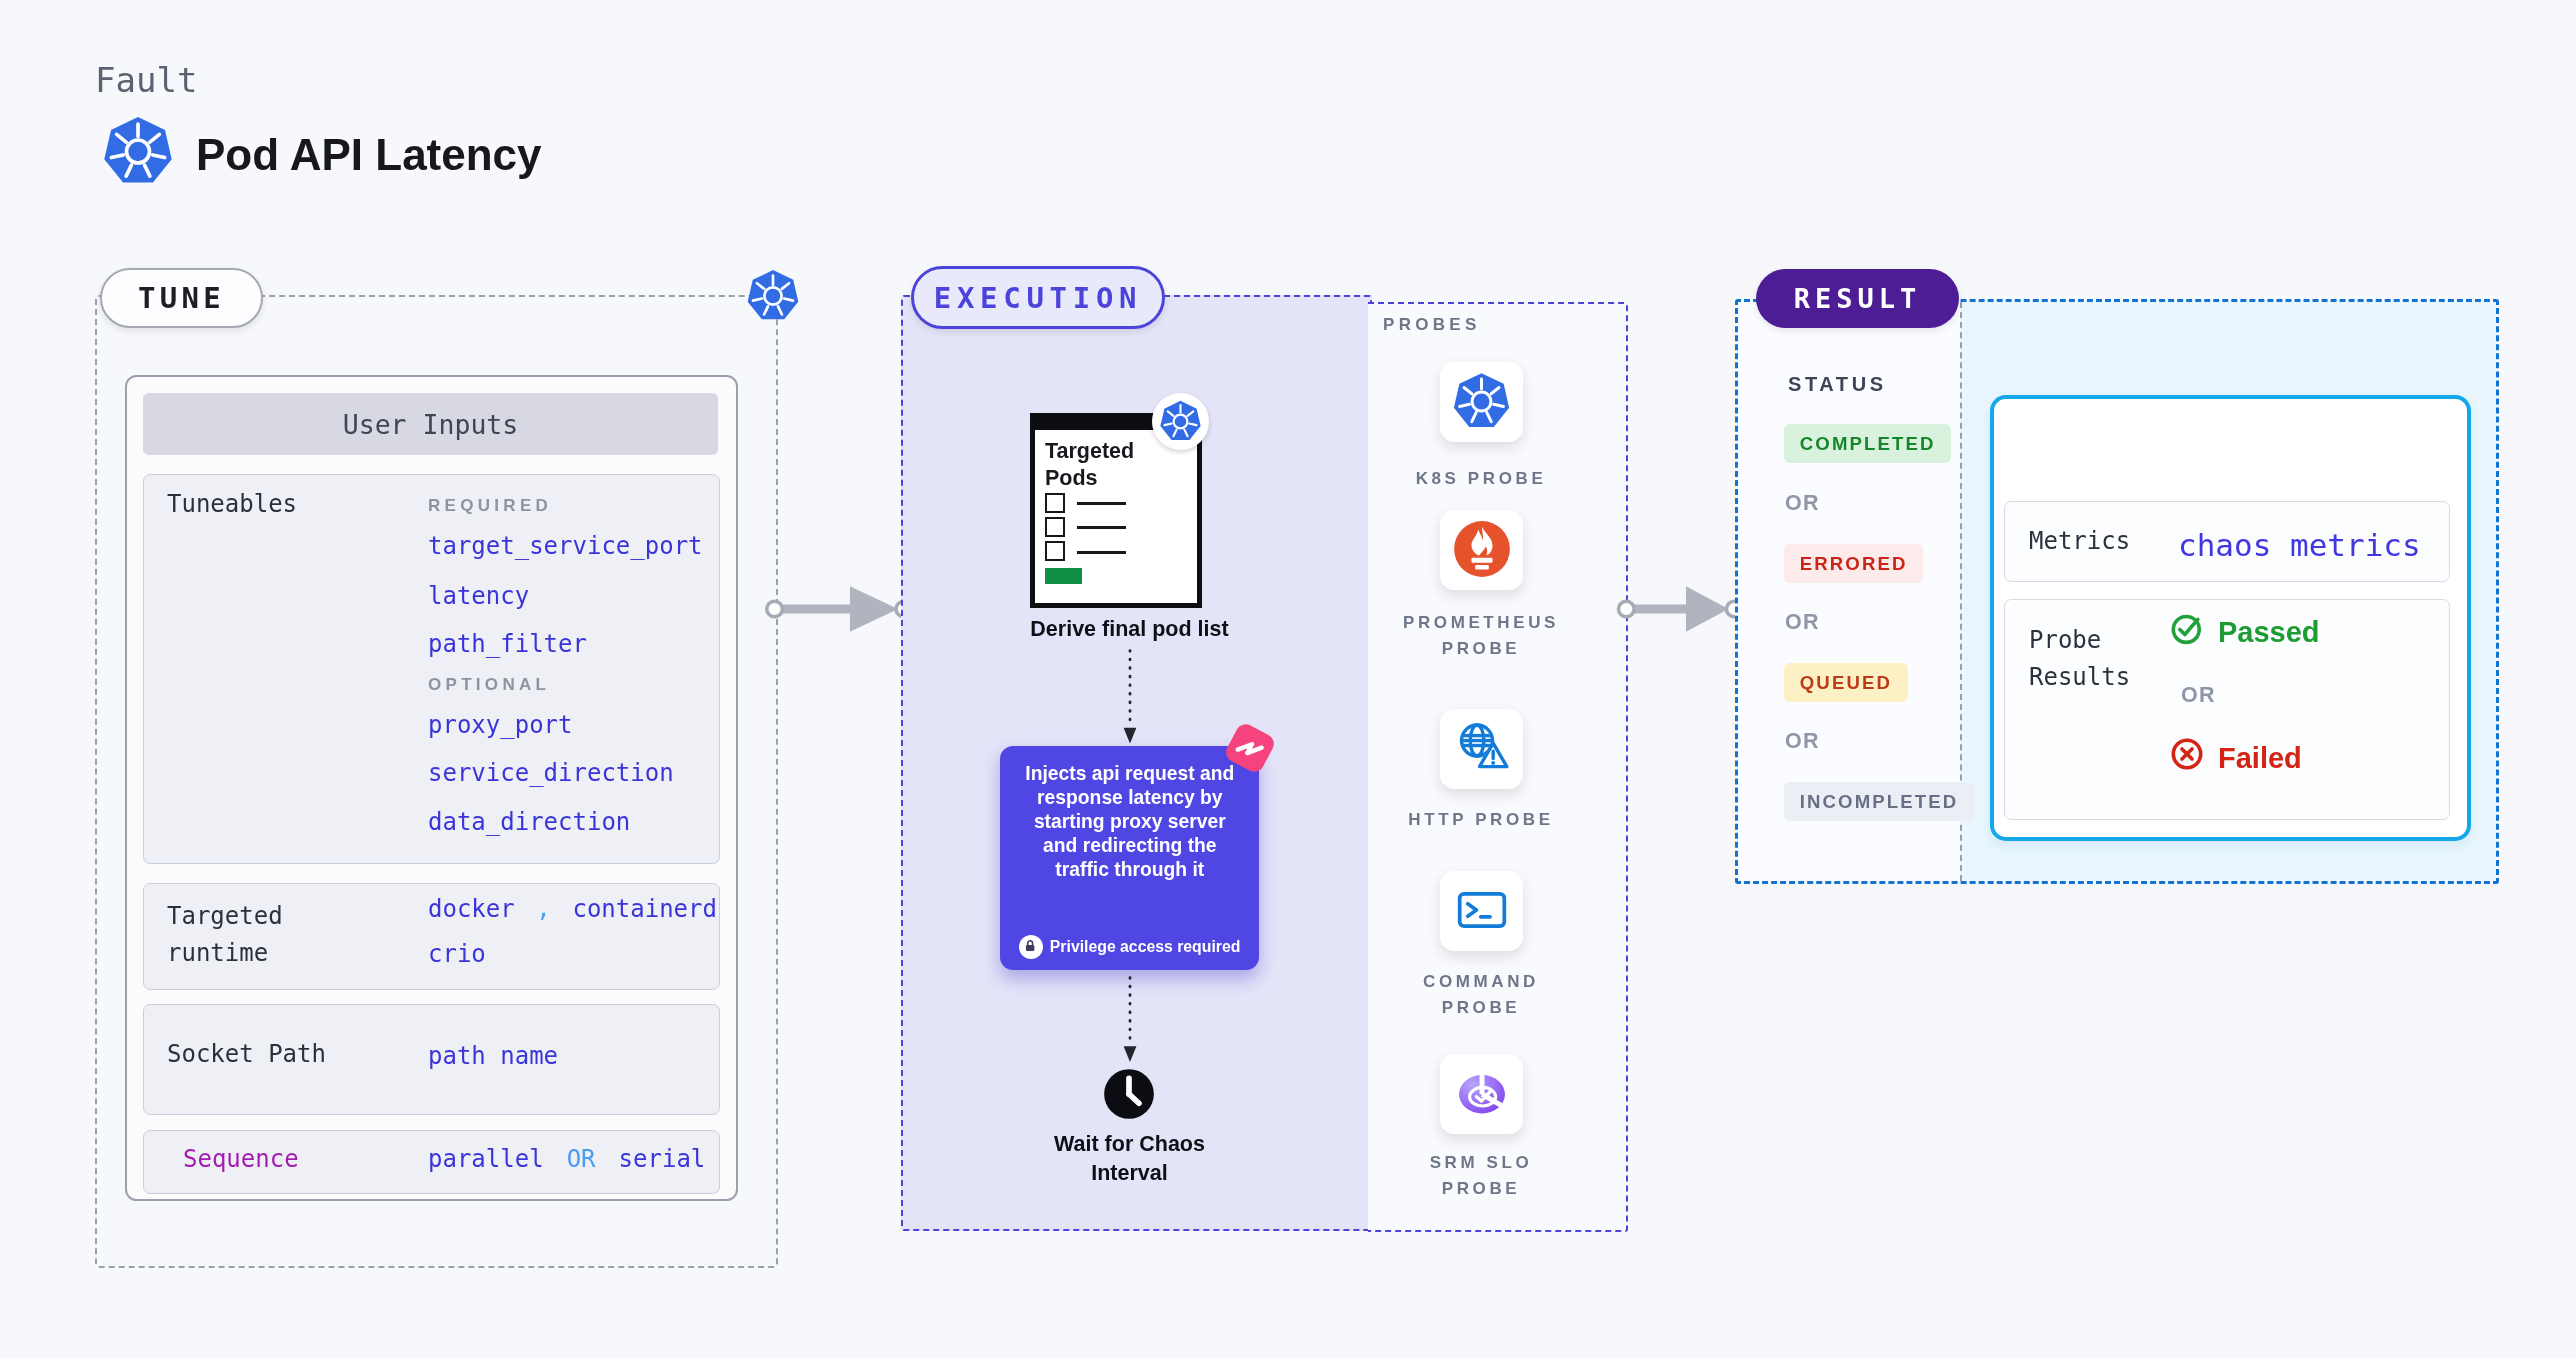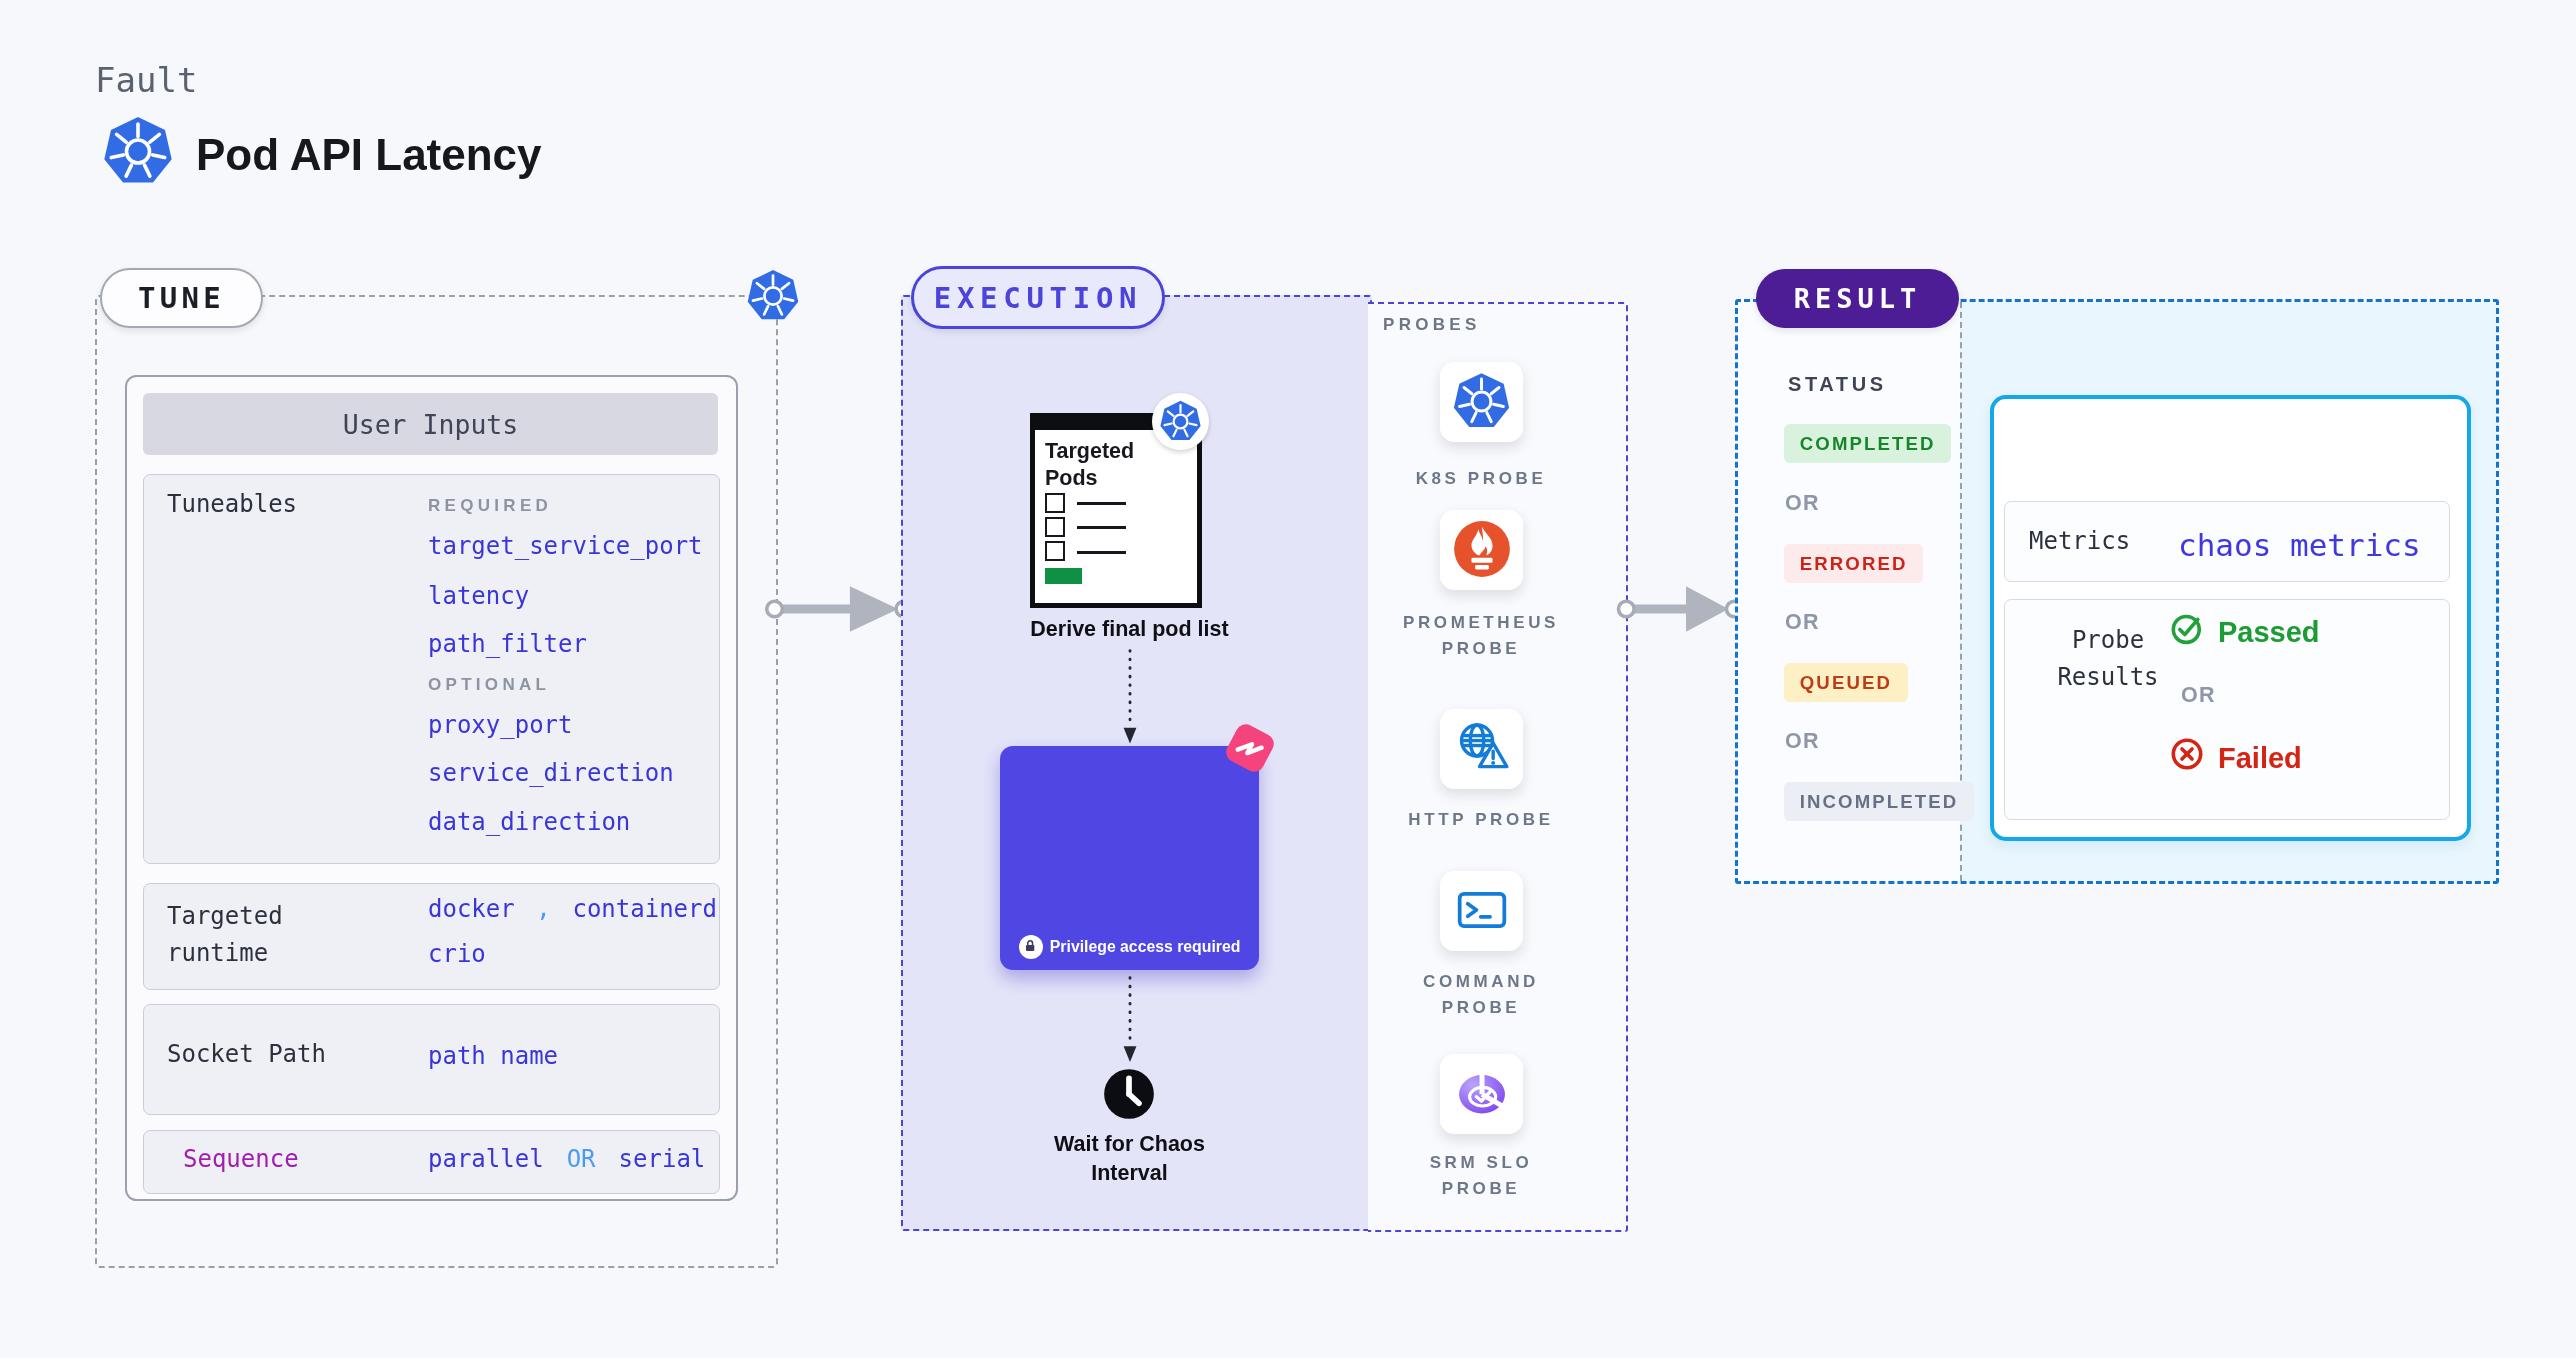--- a/index.html
+++ b/index.html
@@ -157,20 +157,21 @@
   <div class="abs sans" style="left:986px;top:617px;width:287px;text-align:center;font-size:21.5px;font-weight:800;color:#0e1015;">Derive final pod list</div>
 
   <span class="abs" style="left:1120px;top:646px;">
     <svg width="20" height="102" viewBox="0 0 28 142">
       <line x1="14" y1="6" x2="14" y2="114" stroke="#23262e" stroke-width="4" stroke-dasharray="1 11" stroke-linecap="round"></line>
       <polygon points="5,114 23,114 14,136" fill="#23262e"></polygon>
     </svg>
   </span>
 
   <div class="abs" style="left:1000px;top:746px;width:259px;height:224px;background:#5046e4;border-radius:13px;box-shadow:0 8.6px 18.6px rgba(60,52,190,.35);">
+    <div class="abs sans" style="left:14.3px;top:15.8px;width:231px;font-size:19.3px;line-height:24px;font-weight:800;color:#fff;text-align:center;">Injects api request and response latency by starting proxy server and redirecting the traffic through it</div>
     <div class="abs" style="left:0;bottom:11.5px;width:100%;display:flex;align-items:center;justify-content:center;gap:7.2px;">
       <span class="center" style="width:24px;height:24px;background:#fff;border-radius:50%;">
         <svg viewBox="0 0 24 24" width="14.3" height="14.3">
           <rect x="5" y="10" width="14" height="10" rx="2" fill="#3f3a5e"></rect>
           <path d="M8 10 V7 a4 4 0 0 1 8 0 V10" fill="none" stroke="#3f3a5e" stroke-width="2.6"></path>
         </svg>
       </span>
       <span class="sans" style="font-size:15.8px;font-weight:600;color:#fff;">Privilege access required</span>
     </div>
   </div>
@@ -308,21 +309,21 @@
   <div class="abs badge b-incompleted" style="left:1784px;top:782px;">INCOMPLETED</div>
 
   <div class="abs" style="left:1990px;top:395px;width:473px;height:438px;background:#fff;border:4.3px solid #14a8e8;border-radius:15.8px;box-shadow:0 4.3px 11.5px rgba(20,120,190,.10);"></div>
 
 
   <div class="outrow" style="left:2004px;top:501px;width:444px;height:79px;"></div>
   <div class="abs mono" style="left:2029px;top:527px;font-size:24px;color:#2c313e;">Metrics</div>
   <div class="abs mono" style="left:2178px;top:527px;font-size:31px;color:#4137e0;">chaos metrics</div>
 
   <div class="outrow" style="left:2004px;top:599px;width:444px;height:219px;"></div>
-  <div class="abs mono" style="left:2029px;top:622px;width:158px;font-size:24px;line-height:37px;color:#2c313e;text-align:center;">Probe Results</div>
+  <div class="abs mono" style="left:2029px;top:622px;width:158px;font-size:24px;line-height:37px;color:#2c313e;">Probe Results</div>
 
   <span class="abs" style="left:2169px;top:610px;">
     <svg width="36" height="36" viewBox="0 0 50 50">
       <circle cx="24" cy="27" r="18" fill="none" stroke="#21a13a" stroke-width="5"></circle>
       <polyline points="15,27 22,34 40,13" fill="none" stroke="#21a13a" stroke-width="5" stroke-linecap="round" stroke-linejoin="round"></polyline>
     </svg>
   </span>
   <div class="abs sans" style="left:2218px;top:616px;font-size:29px;font-weight:800;color:#1d9c33;">Passed</div>
 
   <div class="abs sans or" style="left:2181px;top:683px;">OR</div>

